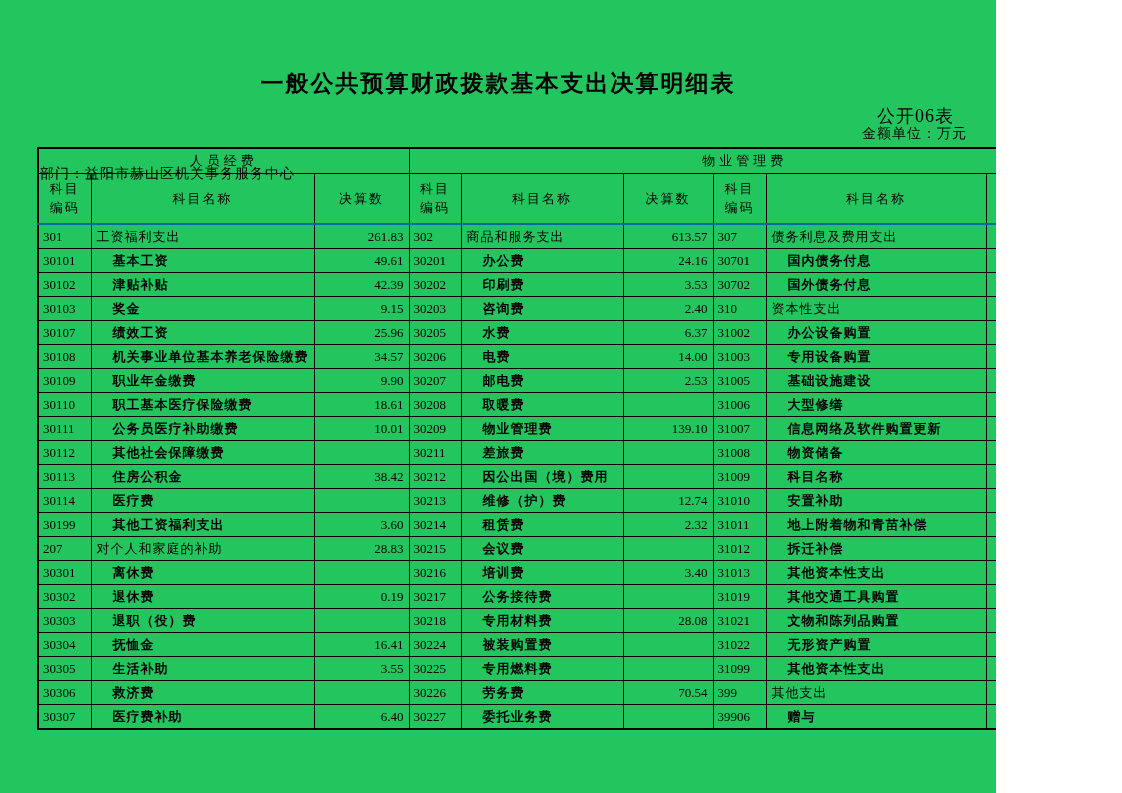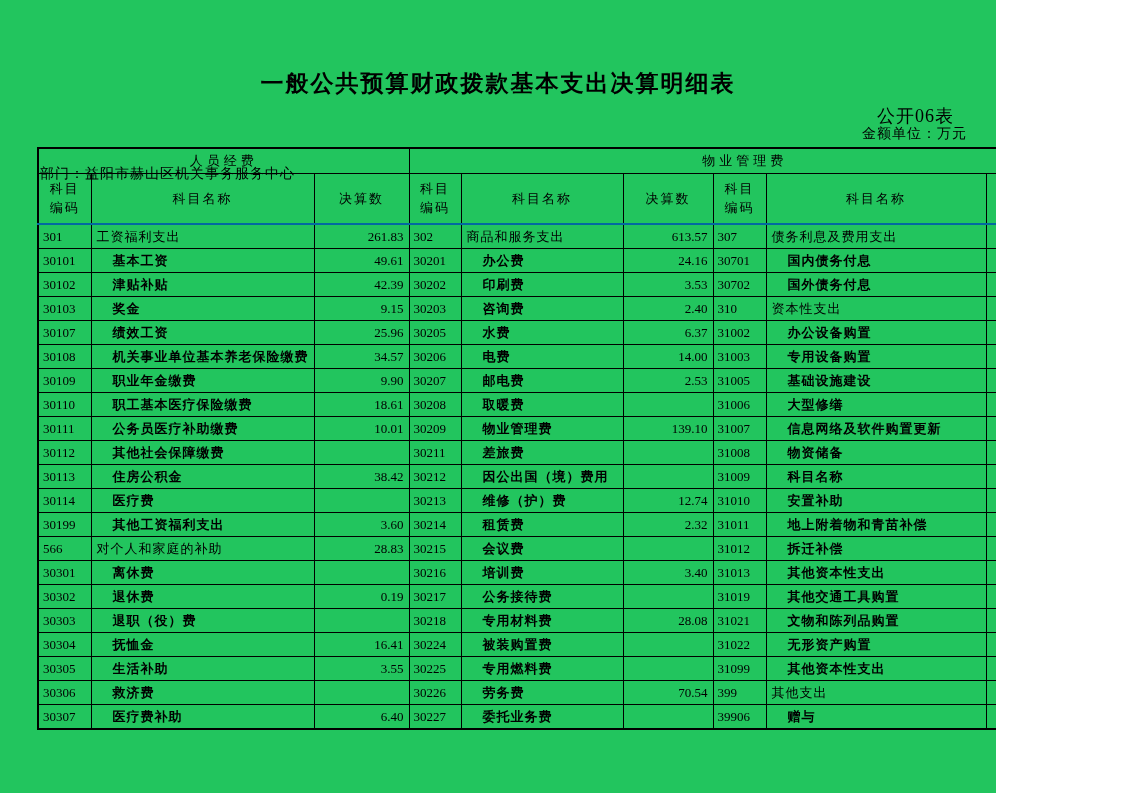--- a/index.html
+++ b/index.html
@@ -221,21 +221,21 @@
           <td class="name indent">其他工资福利支出</td>
           <td class="amount">3.60</td>
           <td class="code gb">30214</td>
           <td class="name indent">租赁费</td>
           <td class="amount">2.32</td>
           <td class="code gb">31011</td>
           <td class="name indent">地上附着物和青苗补偿</td>
           <td class="amount"></td>
         </tr>
         <tr>
-          <td class="code bold">566</td>
+          <td class="code bold">207</td>
           <td class="name">对个人和家庭的补助</td>
           <td class="amount bold">28.83</td>
           <td class="code gb">30215</td>
           <td class="name indent">会议费</td>
           <td class="amount"></td>
           <td class="code gb">31012</td>
           <td class="name indent">拆迁补偿</td>
           <td class="amount"></td>
         </tr>
         <tr>

